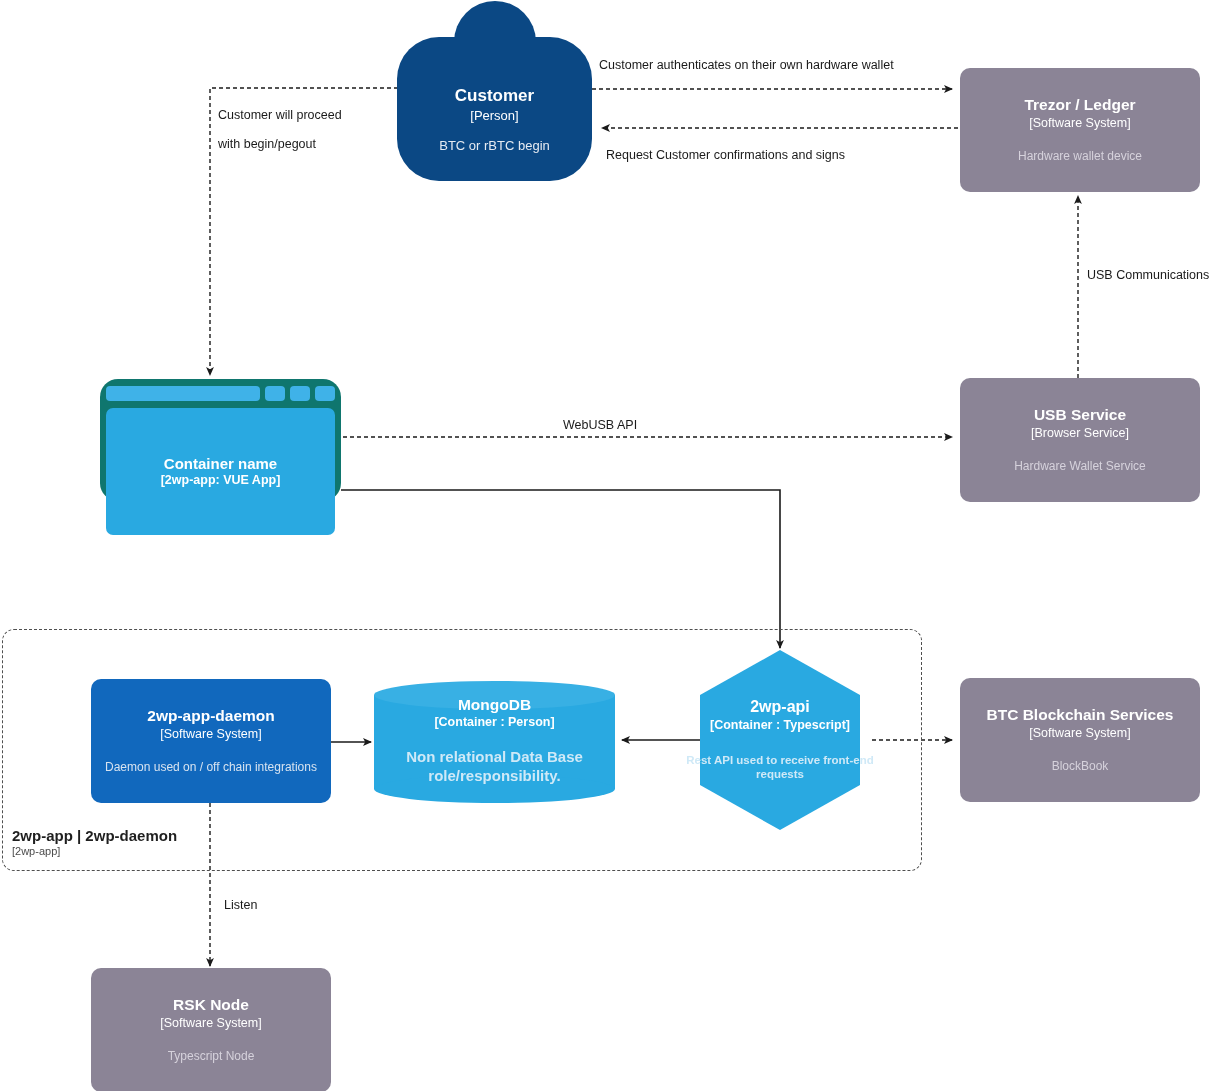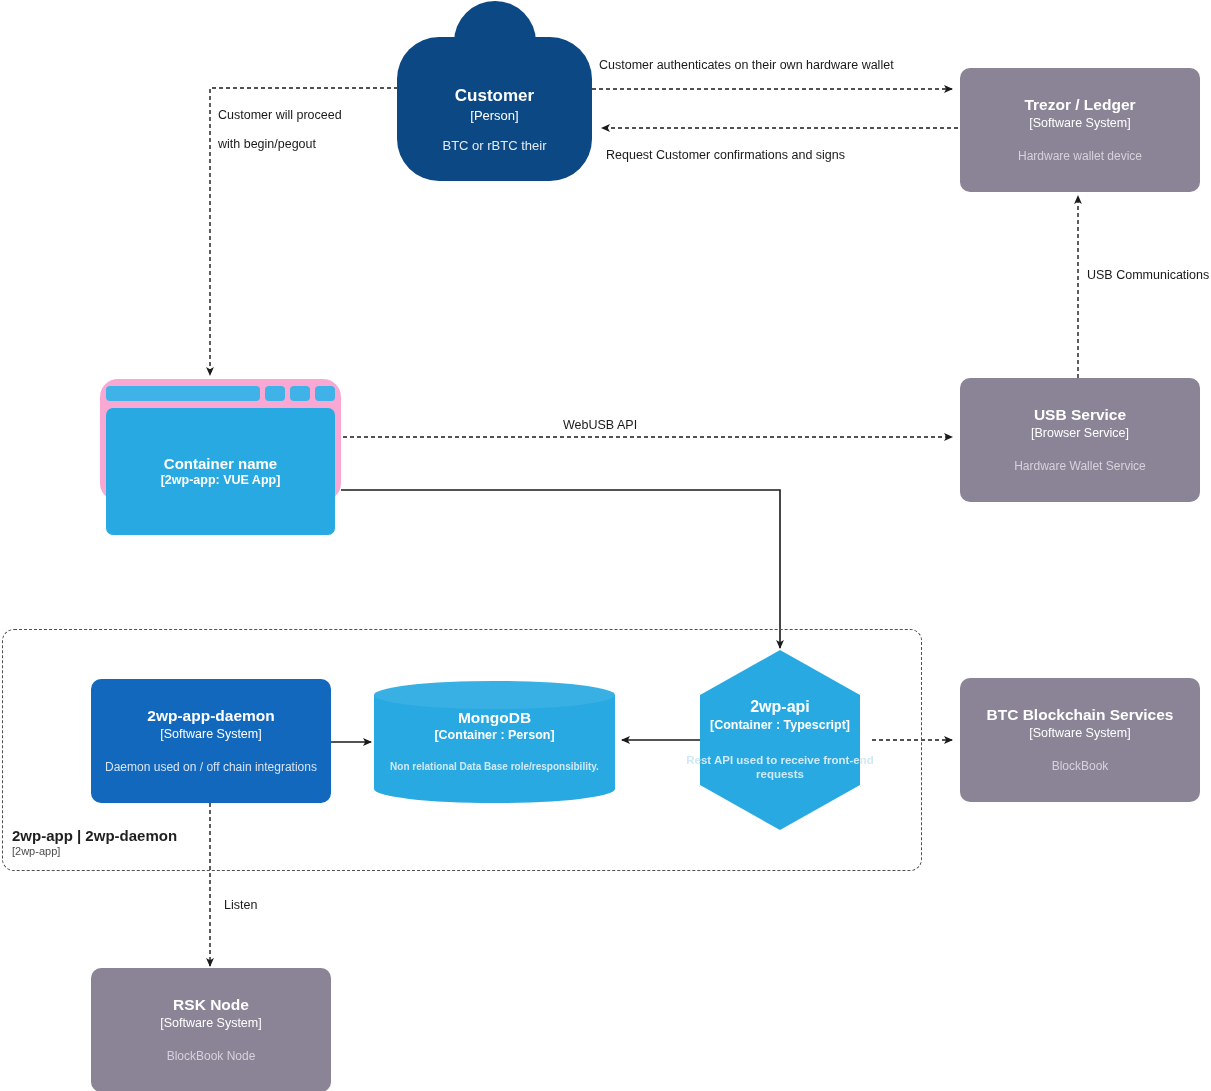--- a/index.html
+++ b/index.html
@@ -38,41 +38,41 @@
   .sysbox .title{font-size:15.5px;}
   .sysbox .subtitle{font-size:12.5px;margin-top:2px;}
   .sysbox .desc{font-size:12px;margin-top:18px;color:#d6d2dc;}
 
   .bluebox{width:240px;height:124px;border-radius:10px;background:#1168bd;}
   .bluebox .title{font-size:15.5px;}
   .bluebox .subtitle{font-size:12.5px;margin-top:2px;}
   .bluebox .desc{font-size:12px;margin-top:18px;color:#d7e3f0;}
 
   
-  .browser{width:241px;height:122px;background:#f9a8d4;border-radius:18px;padding:6px;}
+  .browser{width:241px;height:122px;background:#0f766e;border-radius:18px;padding:6px;}
   .browser .bar{height:17px;display:flex;align-items:center;gap:5px;}
   .browser .bar .url{flex:1;height:15px;border-radius:4px;background:#3fb2e8;}
   .browser .bar .dot{width:20px;height:15px;border-radius:4px;background:#3fb2e8;}
   .browser .screen{
     position:absolute;left:6px;top:29px;width:229px;height:127px;
     border-radius:7px;background:#29a9e1;
   }
   .browser .title{font-size:15px;color:#ffffff;}
   .browser .subtitle{font-size:12.5px;font-weight:bold;color:#ffffff;margin-top:1px;}
   .browser .desc{font-size:11px;font-weight:bold;color:#cfe9f7;margin-top:16px;line-height:1.3;padding:0 6px;}
 
   
   .cyl{width:222px;height:120px;}
   .cyl .tube{position:absolute;left:0;top:14px;width:241px;height:94px;background:#29a9e1;}
   .cyl .top{position:absolute;left:0;top:0;width:241px;height:28px;border-radius:50%;background:#38b0e4;}
   .cyl .bot{position:absolute;left:0;top:94px;width:241px;height:28px;border-radius:50%;background:#29a9e1;}
   .cyl .inner{position:absolute;left:0;top:0;width:241px;height:120px;}
   .cyl .title{font-size:15.5px;}
   .cyl .subtitle{font-size:12.5px;font-weight:bold;margin-top:1px;}
-  .cyl .desc{font-size:10px;font-weight:bold;color:#cfe9f7;margin-top:18px;}
+  .cyl .desc{font-size:15px;font-weight:bold;color:#cfe9f7;margin-top:18px;}
 
   
   .hex{width:160px;height:180px;}
   .hex .shape{
     position:absolute;left:0;top:0;width:160px;height:180px;background:#29a9e1;
     clip-path:polygon(50% 0%,100% 25%,100% 75%,50% 100%,0% 75%,0% 25%);
   }
   .hex .inner{position:absolute;left:-35px;top:0;width:230px;height:180px;}
   .hex .title{font-size:16px;}
   .hex .subtitle{font-size:12.5px;font-weight:bold;margin-top:1px;}
@@ -127,21 +127,21 @@
     <div class="b-title">2wp-app | 2wp-daemon</div>
     <div class="b-sub">[2wp-app]</div>
   </div>
 
   <div class="node person" style="left:397px;top:1px;">
     <div class="head"></div>
     <div class="body">
       <div class="txt-center">
         <div class="title">Customer</div>
         <div class="subtitle">[Person]</div>
-        <div class="desc">BTC or rBTC their</div>
+        <div class="desc">BTC or rBTC begin</div>
       </div>
     </div>
   </div>
 
   <div class="node sysbox" style="left:960px;top:68px;">
     <div class="txt-center">
       <div class="title">Trezor / Ledger</div>
       <div class="subtitle">[Software System]</div>
       <div class="desc">Hardware wallet device</div>
     </div>
@@ -207,21 +207,21 @@
       <div class="title">BTC Blockchain Services</div>
       <div class="subtitle">[Software System]</div>
       <div class="desc">BlockBook</div>
     </div>
   </div>
 
   <div class="node sysbox" style="left:91px;top:968px;">
     <div class="txt-center">
       <div class="title">RSK Node</div>
       <div class="subtitle">[Software System]</div>
-      <div class="desc">BlockBook Node</div>
+      <div class="desc">Typescript Node</div>
     </div>
   </div>
 
   <div class="elabel" style="left:599px;top:56px;">Customer authenticates on their own hardware wallet</div>
 
   <div class="elabel" style="left:606px;top:146px;">Request Customer confirmations and signs</div>
 
   <div class="elabel" style="left:218px;top:106px;">Customer will proceed</div>
 
   <div class="elabel" style="left:218px;top:135px;">with begin/pegout</div>

